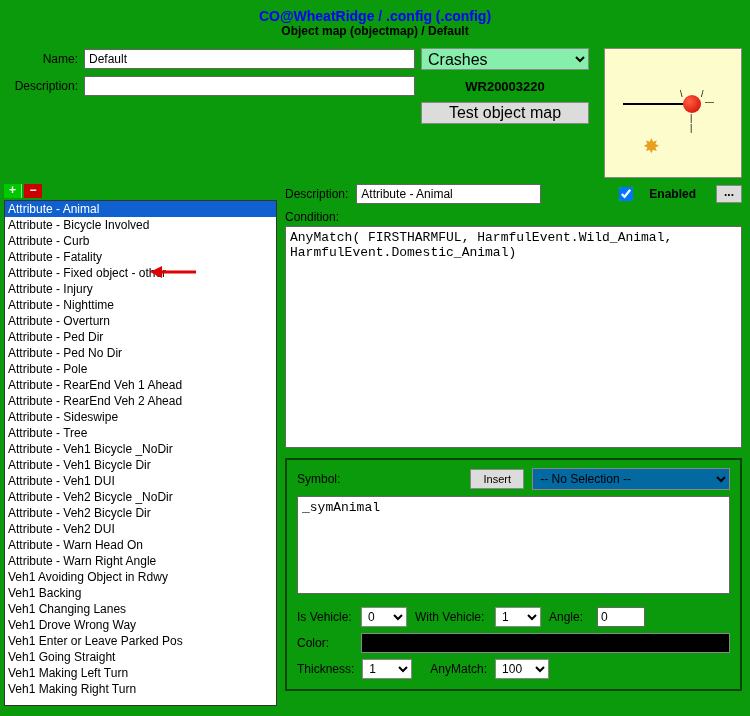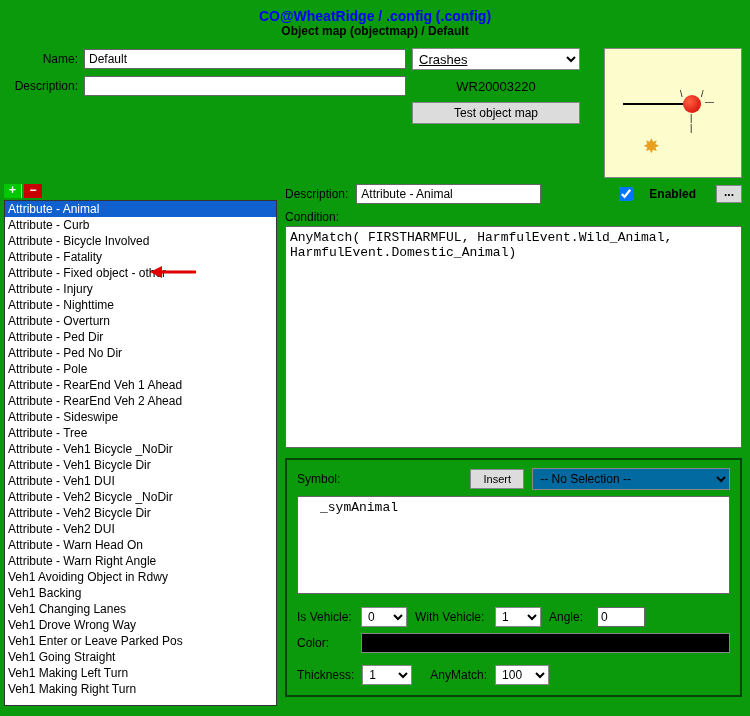--- a/index.html
+++ b/index.html
@@ -24,21 +24,21 @@
     }
     .header-subtitle {
       color: #000;
       font-weight: bold;
       font-size: 12px;
     }
     .top-row {
       display: flex;
       align-items: flex-start;
       padding: 10px 8px 0 8px;
-      gap: 24px;
+      gap: 15px;
     }
     .form-area {
       flex: 1;
     }
     .form-row {
       display: flex;
       align-items: center;
       margin-bottom: 6px;
       gap: 6px;
     }
@@ -51,45 +51,45 @@
       flex: 1;
       height: 20px;
       border: 1px solid #666;
       padding: 2px 4px;
       font-size: 12px;
       background: #fff;
     }
     .crashes-select {
       width: 168px;
       height: 22px;
-      background: #ffffff;
-      border: 1px solid #888;
-      font-size: 13px;
+      background: #86efac;
+      border: 1px solid #888;
+      font-size: 16px;
       padding: 1px 2px;
-      text-decoration: underline;
     }
     .desc-input {
       flex: 1;
       height: 20px;
       border: 1px solid #666;
       padding: 2px 4px;
       background: #fff;
     }
     .wr-label {
       width: 168px;
       text-align: center;
       color: #000;
       font-size: 13px;
+      font-weight: bold;
     }
     .test-btn {
       width: 168px;
       height: 22px;
       background: #dcdcdc;
       border: 1px solid #888;
-      font-size: 12px;
+      font-size: 16px;
       cursor: pointer;
     }
     .preview-box {
       width: 138px;
       height: 130px;
       background: #FDFCCD;
       border: 1px solid #888;
       position: relative;
     }
     .preview-line {
@@ -247,21 +247,21 @@
       border: 1px solid #888;
       background: #0369a1;
       font-size: 12px;
       padding: 1px 3px;
     }
     .symbol-box {
       width: 100%;
       height: 98px;
       background: #fff;
       border: 1px solid #666;
-      padding: 3px 22px;
+      padding: 3px 4px;
       font-family: 'Courier New', monospace;
       font-size: 13px;
       resize: none;
       overflow-y: scroll;
     }
     .bottom-row {
       display: flex;
       align-items: center;
       gap: 8px;
       margin-top: 10px;
@@ -339,22 +339,22 @@
 </div>
 
 <div class="main-area">
   <div class="left-panel">
     <div class="plus-minus">
       <div class="plus-icon">+</div>
       <div class="minus-icon">−</div>
     </div>
     <div class="attr-list" id="attr-list">
         <div class="attr-item selected">Attribute - Animal</div>
+        <div class="attr-item">Attribute - Bicycle Involved</div>
         <div class="attr-item">Attribute - Curb</div>
-        <div class="attr-item">Attribute - Bicycle Involved</div>
         <div class="attr-item">Attribute - Fatality</div>
         <div class="attr-item">Attribute - Fixed object - other</div>
         <div class="attr-item">Attribute - Injury</div>
         <div class="attr-item">Attribute - Nighttime</div>
         <div class="attr-item">Attribute - Overturn</div>
         <div class="attr-item">Attribute - Ped Dir</div>
         <div class="attr-item">Attribute - Ped No Dir</div>
         <div class="attr-item">Attribute - Pole</div>
         <div class="attr-item">Attribute - RearEnd Veh 1 Ahead</div>
         <div class="attr-item">Attribute - RearEnd Veh 2 Ahead</div>
@@ -408,21 +408,21 @@
         <select class="small-select" style="width:46px"><option>0</option></select>
         <span class="rp-label" style="min-width:72px">With Vehicle:</span>
         <select class="small-select" style="width:46px"><option>1</option></select>
         <span class="rp-label" style="min-width:40px">Angle:</span>
         <input class="angle-input" value="0" style="">
       </div>
       <div class="bottom-row" style="margin-top:6px">
         <span class="rp-label">Color:</span>
         <select class="color-select"><option style="background:#000"></option></select>
       </div>
-      <div class="bottom-row" style="margin-top:12px">
+      <div class="bottom-row" style="margin-top:6px">
         <span class="rp-label">Thickness:</span>
         <select class="small-select" style="width:50px"><option>1</option></select>
         <span class="rp-label" style="min-width:50px;margin-left:10px">AnyMatch:</span>
         <select class="small-select" style="width:54px"><option>100</option></select>
       </div>
     </div>
   </div>
 </div>
 
 <svg class="red-arrow" width="50" height="20">

